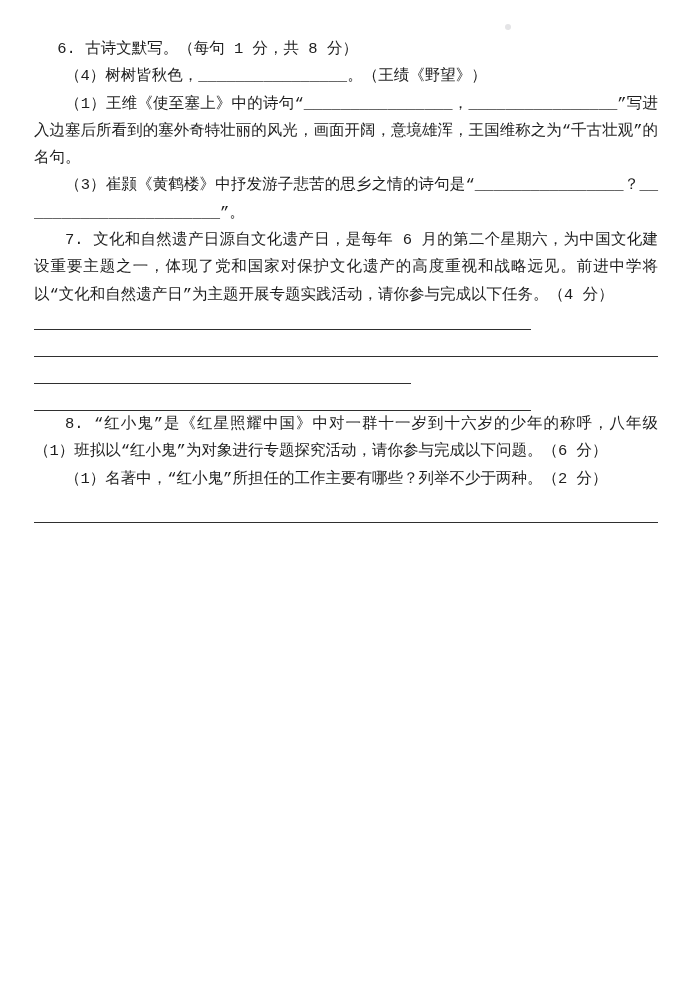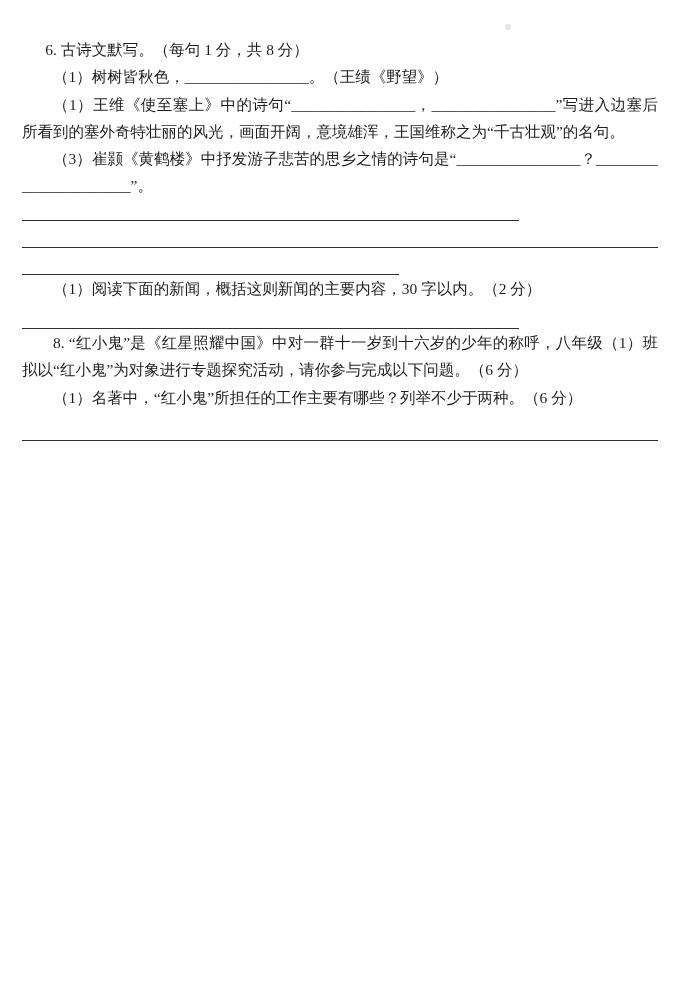--- a/index.html
+++ b/index.html
@@ -5,24 +5,24 @@
   html, body {
     margin: 0;
     padding: 0;
     background: #ffffff;
   }
   .page {
     position: relative;
     width: 696px;
     height: 984px;
     box-sizing: border-box;
-    padding: 36px 38px 0 22px;
+    padding: 36px 38px 0 34px;
     background: #ffffff;
     color: #1d1d1d;
-    font-family: Liberation Serif, serif;
+    font-family: Liberation Mono, monospace;
     font-size: 15.5px;
     line-height: 27.3px;
     overflow: hidden;
   }
   p.t {
     margin: 0;
     text-align: justify;
     word-break: break-all;
   }
   .indent { text-indent: 2em; }
@@ -52,31 +52,31 @@
   }
 </style>
 </head>
 <body>
 
 <div class="page">
   <span class="speck"></span>
 
   <section>
     <p class="t indent-sm">6. 古诗文默写。（每句 1 分，共 8 分）</p>
-    <p class="t indent">（1）树树皆秋色，________________。（王绩《野望》）</p>
+    <p class="t indent">（4）树树皆秋色，________________。（王绩《野望》）</p>
     <p class="t indent">（1）王维《使至塞上》中的诗句“________________，________________”写进入边塞后所看到的塞外奇特壮丽的风光，画面开阔，意境雄浑，王国维称之为“千古壮观”的名句。</p>
     <p class="t indent">（3）崔颢《黄鹤楼》中抒发游子悲苦的思乡之情的诗句是“________________？______________________”。</p>
   </section>
 
   <section>
+    <p class="t indent">7. 文化和自然遗产日源自文化遗产日，是每年 6 月的第二个星期六，为中国文化建设重要主题之一，体现了党和国家对保护文化遗产的高度重视和战略远见。前进中学将以“文化和自然遗产日”为主题开展专题实践活动，请你参与完成以下任务。（4 分）</p>
     <div class="ans-line first w-a"></div>
     <div class="ans-line w-full"></div>
     <div class="ans-line w-b"></div>
-    <p class="t indent mt14">（1）阅读下面的新闻，概括这则新闻的主要内容，30 字以内。（2 分）</p>
     <div class="ans-line w-a"></div>
   </section>
 
   <section>
     <p class="t indent mt20">8. “红小鬼”是《红星照耀中国》中对一群十一岁到十六岁的少年的称呼，八年级（1）班拟以“红小鬼”为对象进行专题探究活动，请你参与完成以下问题。（6 分）</p>
-    <p class="t indent mt6">（1）名著中，“红小鬼”所担任的工作主要有哪些？列举不少于两种。（6 分）</p>
+    <p class="t indent mt6">（1）名著中，“红小鬼”所担任的工作主要有哪些？列举不少于两种。（2 分）</p>
     <div class="ans-line w-full mt3"></div>
   </section>
 </div>
 
 </body></html>

